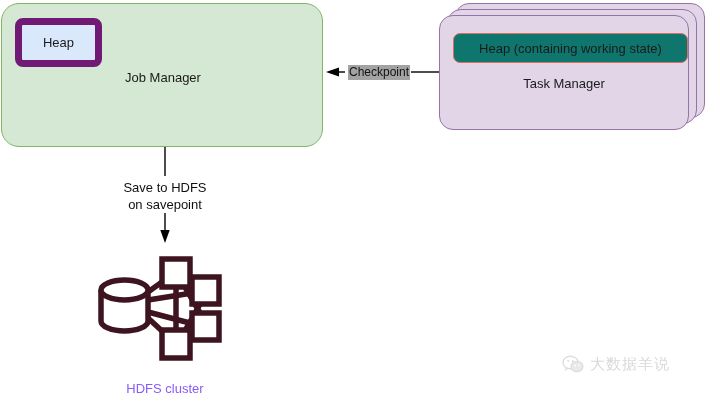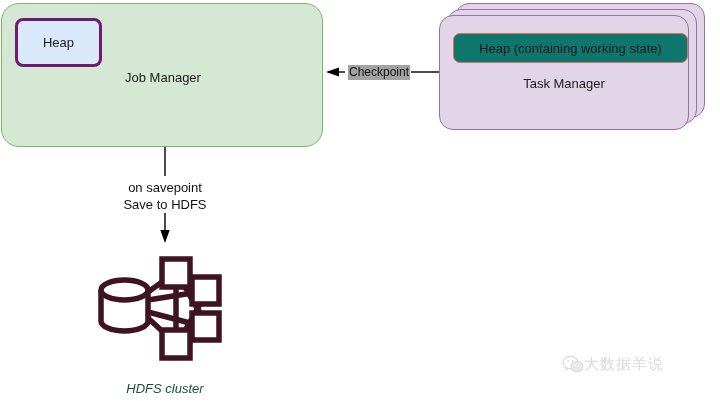--- a/index.html
+++ b/index.html
@@ -48,21 +48,21 @@
 
   
   .heap-jm {
     position: absolute;
     left: 13px;
     top: 14px;
     width: 87px;
     height: 49px;
     box-sizing: border-box;
     background: #dae8fc;
-    border: 3px solid #701a75;
+    border: 7px solid #701a75;
     border-radius: 8px;
     display: flex;
     align-items: center;
     justify-content: center;
     font-size: 13px;
     color: #1a1a1a;
   }
 
   
   .tm-card {
@@ -136,31 +136,31 @@
 
   
   .hdfs-label {
     position: absolute;
     left: 95px;
     top: 381px;
     width: 140px;
     text-align: center;
     font-size: 13px;
     line-height: 16px;
-    color: #14532d;
-    font-style: italic;
+    color: #8b5cf6;
   }
 
   
   .watermark {
     position: absolute;
     left: 562px;
     top: 355px;
     display: flex;
     align-items: center;
+    gap: 6px;
     opacity: 0.85;
   }
   .watermark-text {
     font-size: 15px;
     letter-spacing: 1px;
     color: #d2d2d2;
     font-family: "DejaVu Sans", sans-serif;
   }
 </style>
 </head>
@@ -214,22 +214,22 @@
 <div class="tm-card tm-card-1"></div>
 
 <div class="heap-tm">
   <span>Heap (containing working state)</span>
 </div>
 <div class="tm-label">Task Manager</div>
 
 <div class="checkpoint-label">Checkpoint</div>
 
 <div class="savepoint-label">
+  <div>Save to HDFS</div>
   <div>on savepoint</div>
-  <div>Save to HDFS</div>
 </div>
 
 <div class="hdfs-label">HDFS cluster</div>
 
 <div class="watermark">
   <svg width="22" height="19" viewBox="0 0 22 19">
     <ellipse cx="8.5" cy="7.5" rx="7.5" ry="6.3" fill="none" stroke="#d8d8d8" stroke-width="1.4"></ellipse>
     <path d="M4 12.8 L2.2 16 L5.8 14.2 Z" fill="#d8d8d8"></path>
     <ellipse cx="15" cy="11.5" rx="6" ry="5.2" fill="#e6e6e6" stroke="#d8d8d8" stroke-width="1.2"></ellipse>
     <circle cx="6.2" cy="6" r="1" fill="#d8d8d8"></circle>

